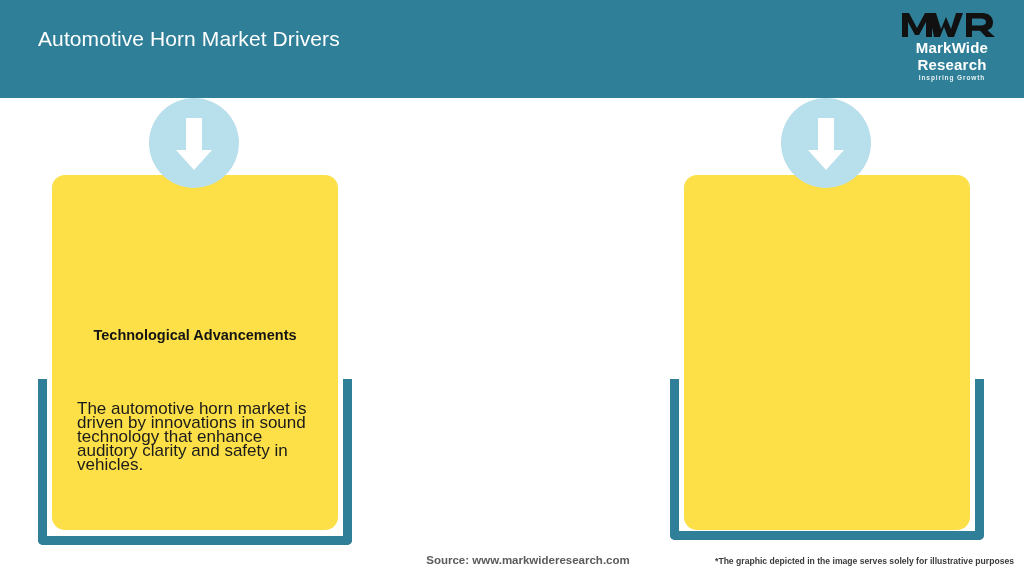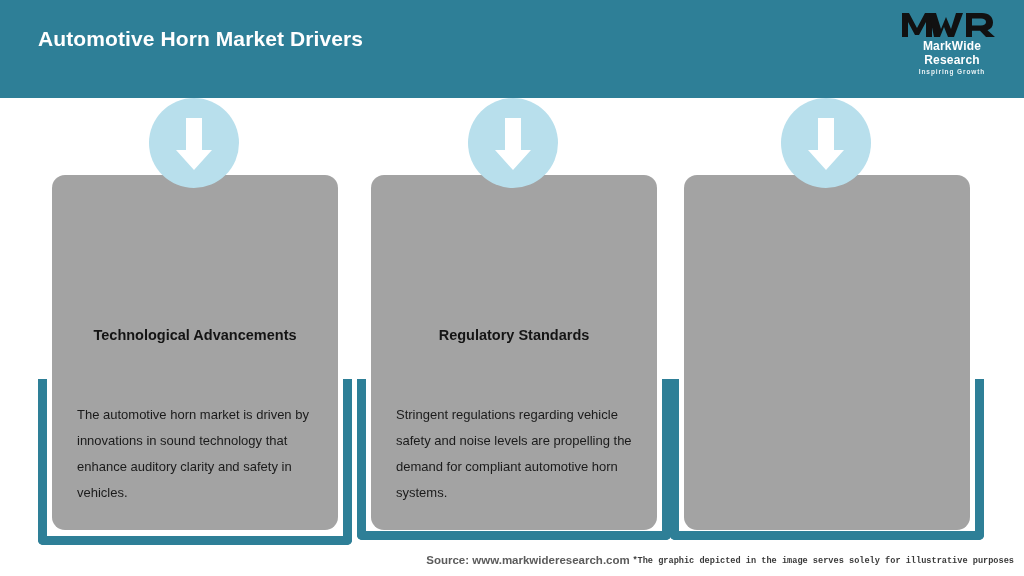--- a/index.html
+++ b/index.html
@@ -23,42 +23,42 @@
     top: 0;
     width: 1024px;
     height: 98px;
     background: #2e7f97;
   }
   .header-title {
     position: absolute;
     left: 38px;
     top: 27px;
     font-size: 21px;
-    font-weight: bold;
+    font-weight: normal;
     color: #ffffff;
     letter-spacing: 0.1px;
   }
 
   
   .logo {
     position: absolute;
     right: 16px;
     top: 8px;
     width: 112px;
     height: 56px;
     text-align: center;
   }
   .logo-mark {
     display: block;
     height: 32px;
     line-height: 32px;
   }
   .logo-name {
     display: block;
-    font-size: 12px;
+    font-size: 15px;
     font-weight: bold;
     color: #ffffff;
     letter-spacing: 0.2px;
     margin-top: -1px;
   }
   .logo-tag {
     display: block;
     font-size: 6.5px;
     font-weight: bold;
     color: #e8f2f5;
@@ -101,21 +101,21 @@
   .card-wrap.c0 .bracket { height: 166px; }
   .card-wrap.c1 .bracket { height: 161px; }
   .card-wrap.c2 .bracket { height: 161px; }
 
   .card {
     position: absolute;
     left: 0;
     top: 77px;
     width: 286px;
     height: 355px;
-    background: #a3a3a3;
+    background: #fde047;
     border-radius: 13px;
     box-sizing: border-box;
   }
 
   .icon-circle {
     position: absolute;
     top: 0;
     left: 97px;
     width: 90px;
     height: 90px;
@@ -132,22 +132,22 @@
     text-align: center;
     font-size: 14.5px;
     font-weight: bold;
     color: #141414;
   }
   .card-body {
     position: absolute;
     left: 25px;
     right: 20px;
     top: 227px;
-    font-size: 13px;
-    line-height: 26px;
+    font-size: 17px;
+    line-height: 14px;
     color: #1b1b1b;
   }
 
   
   .source {
     position: absolute;
     left: 16px;
     top: 554px;
     width: 1024px;
     text-align: center;
@@ -155,21 +155,20 @@
     font-weight: bold;
     color: #5b5b5b;
   }
   .disclaimer {
     position: absolute;
     right: 10px;
     top: 556px;
     font-size: 8.6px;
     font-weight: bold;
     color: #3a3a3a;
-    font-family: Liberation Mono, monospace;
   }
 </style>
 </head>
 <body>
 
 <div class="header">
   <div class="header-title">Automotive Horn Market Drivers</div>
 
   <div class="logo">
     <span class="logo-mark">
@@ -197,40 +196,28 @@
       <div class="card-title">Technological Advancements</div>
       <div class="card-body">The automotive horn market is driven by innovations in sound technology that enhance auditory clarity and safety in vehicles.</div>
     </div>
     <div class="icon-circle">
       <svg width="90" height="90" viewBox="0 0 90 90" aria-hidden="true">
         <path d="M37 20 L53 20 L53 52 L63 52 L45 72 L27 52 L37 52 Z" fill="#ffffff"></path>
       </svg>
     </div>
   </div>
 
-  <div class="card-wrap c1">
+
+  <div class="card-wrap c2">
     <div class="bracket"></div>
     <div class="card">
-      <div class="card-title">Regulatory Standards</div>
-      <div class="card-body">Stringent regulations regarding vehicle safety and noise levels are propelling the demand for compliant automotive horn systems.</div>
     </div>
     <div class="icon-circle">
       <svg width="90" height="90" viewBox="0 0 90 90" aria-hidden="true">
         <path d="M37 20 L53 20 L53 52 L63 52 L45 72 L27 52 L37 52 Z" fill="#ffffff"></path>
       </svg>
     </div>
   </div>
 
-  <div class="card-wrap c2">
-    <div class="bracket"></div>
-    <div class="card">
-    </div>
-    <div class="icon-circle">
-      <svg width="90" height="90" viewBox="0 0 90 90" aria-hidden="true">
-        <path d="M37 20 L53 20 L53 52 L63 52 L45 72 L27 52 L37 52 Z" fill="#ffffff"></path>
-      </svg>
-    </div>
-  </div>
-
 </div>
 
 <div class="source">Source: www.markwideresearch.com</div>
 <div class="disclaimer">*The graphic depicted in the image serves solely for illustrative purposes</div>
 
 </body></html>

